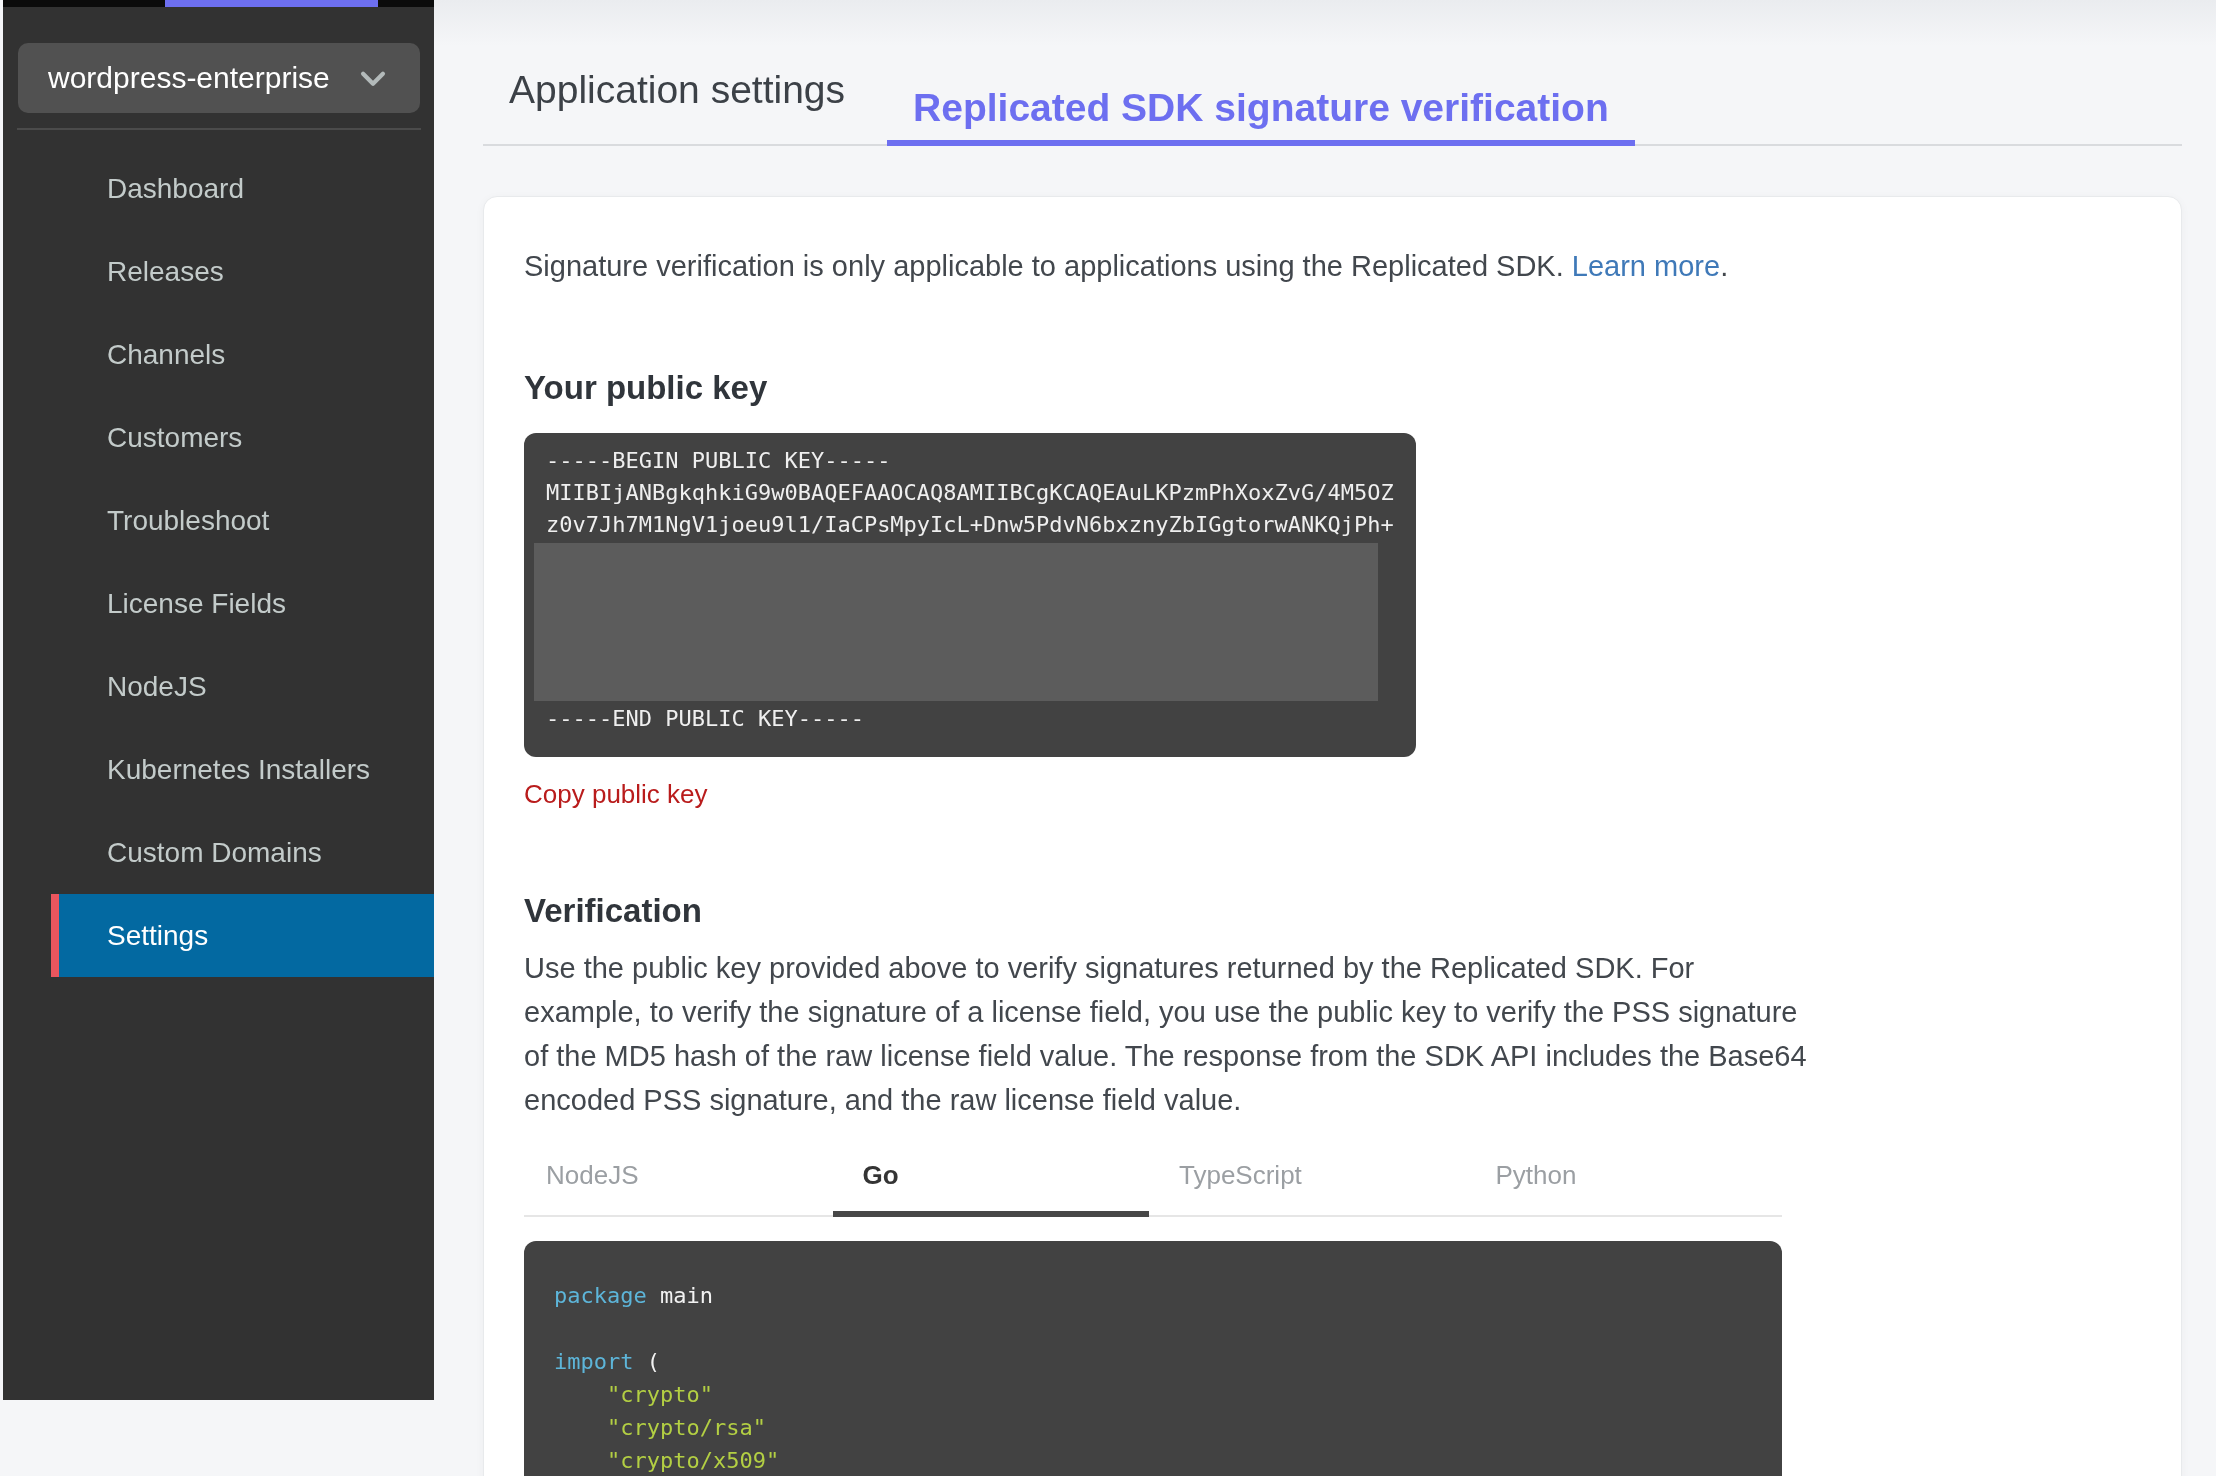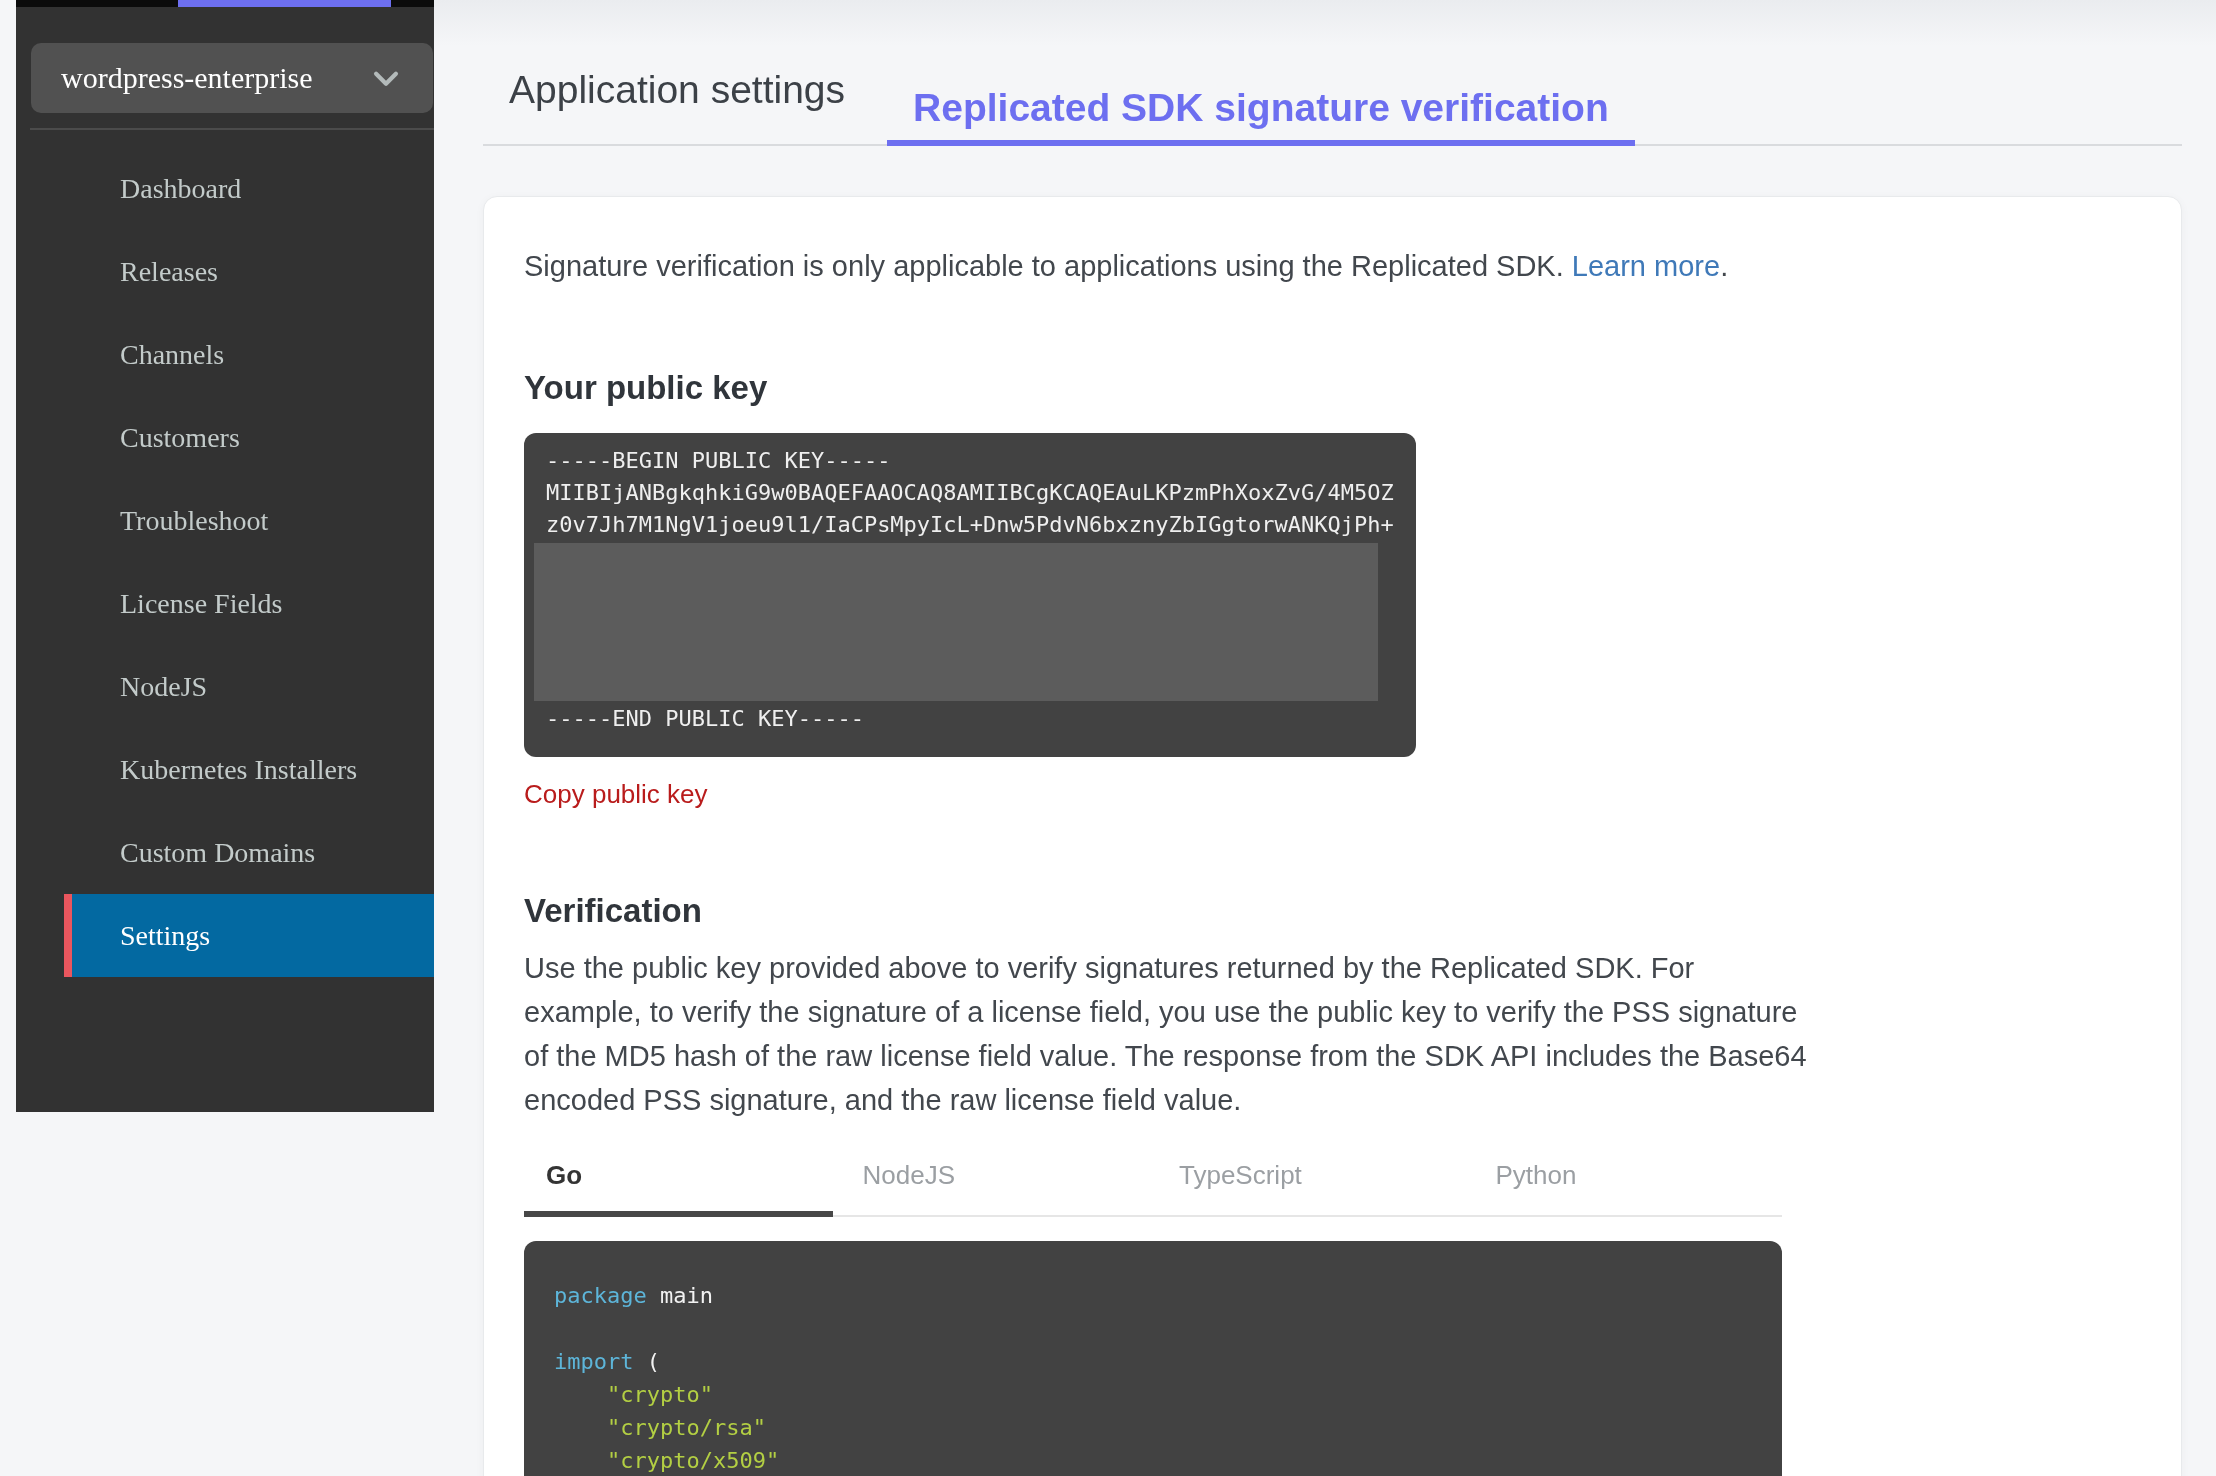--- a/index.html
+++ b/index.html
@@ -6,23 +6,22 @@
   html,body { width:2216px; height:1476px; overflow:hidden; }
   body {
     font-family:"Liberation Sans", sans-serif;
     background:#f5f6f8;
     position:relative;
     color:#42474d;
   }
 
   
   .sidebar {
-    position:absolute; left:16px; top:0; width:434px; height:1112px;
+    position:absolute; left:3px; top:0; width:434px; height:1400px;
     background:#323232;
-    font-family:Liberation Serif, serif;
   }
   .top-strip {
     position:absolute; left:0; top:0; width:434px; height:7px; background:#0b0b0b;
   }
   .top-strip .strip-accent {
     position:absolute; left:162px; top:0; width:213px; height:7px; background:#6d6ff0;
   }
   .app-selector {
     position:absolute; left:15px; top:43px; width:402px; height:70px;
     background:#515151; border-radius:10px;
@@ -182,22 +181,22 @@
       <div class="pubkey-line">-----END PUBLIC KEY-----</div>
     </div>
 
     <a class="copy-link">Copy public key</a>
 
     <div class="section-heading">Verification</div>
 
     <div class="body-text">Use the public key provided above to verify signatures returned by the Replicated SDK. For example, to verify the signature of a license field, you use the public key to verify the PSS signature of the MD5 hash of the raw license field value. The response from the SDK API includes the Base64 encoded PSS signature, and the raw license field value.</div>
 
     <div class="lang-tabs">
+      <div class="lang-tab">NodeJS</div>
       <div class="lang-tab active">Go</div>
-      <div class="lang-tab">NodeJS</div>
       <div class="lang-tab">TypeScript</div>
       <div class="lang-tab">Python</div>
     </div>
 
     <div class="code-panel gocode-panel">
       <div class="code-line"><span class="tok-kw">package</span><span class="tok-plain"> main</span></div>
       <div class="code-line"></div>
       <div class="code-line"><span class="tok-kw">import</span><span class="tok-plain"> (</span></div>
       <div class="code-line"><span class="tok-str">    "crypto"</span></div>
       <div class="code-line"><span class="tok-str">    "crypto/rsa"</span></div>

